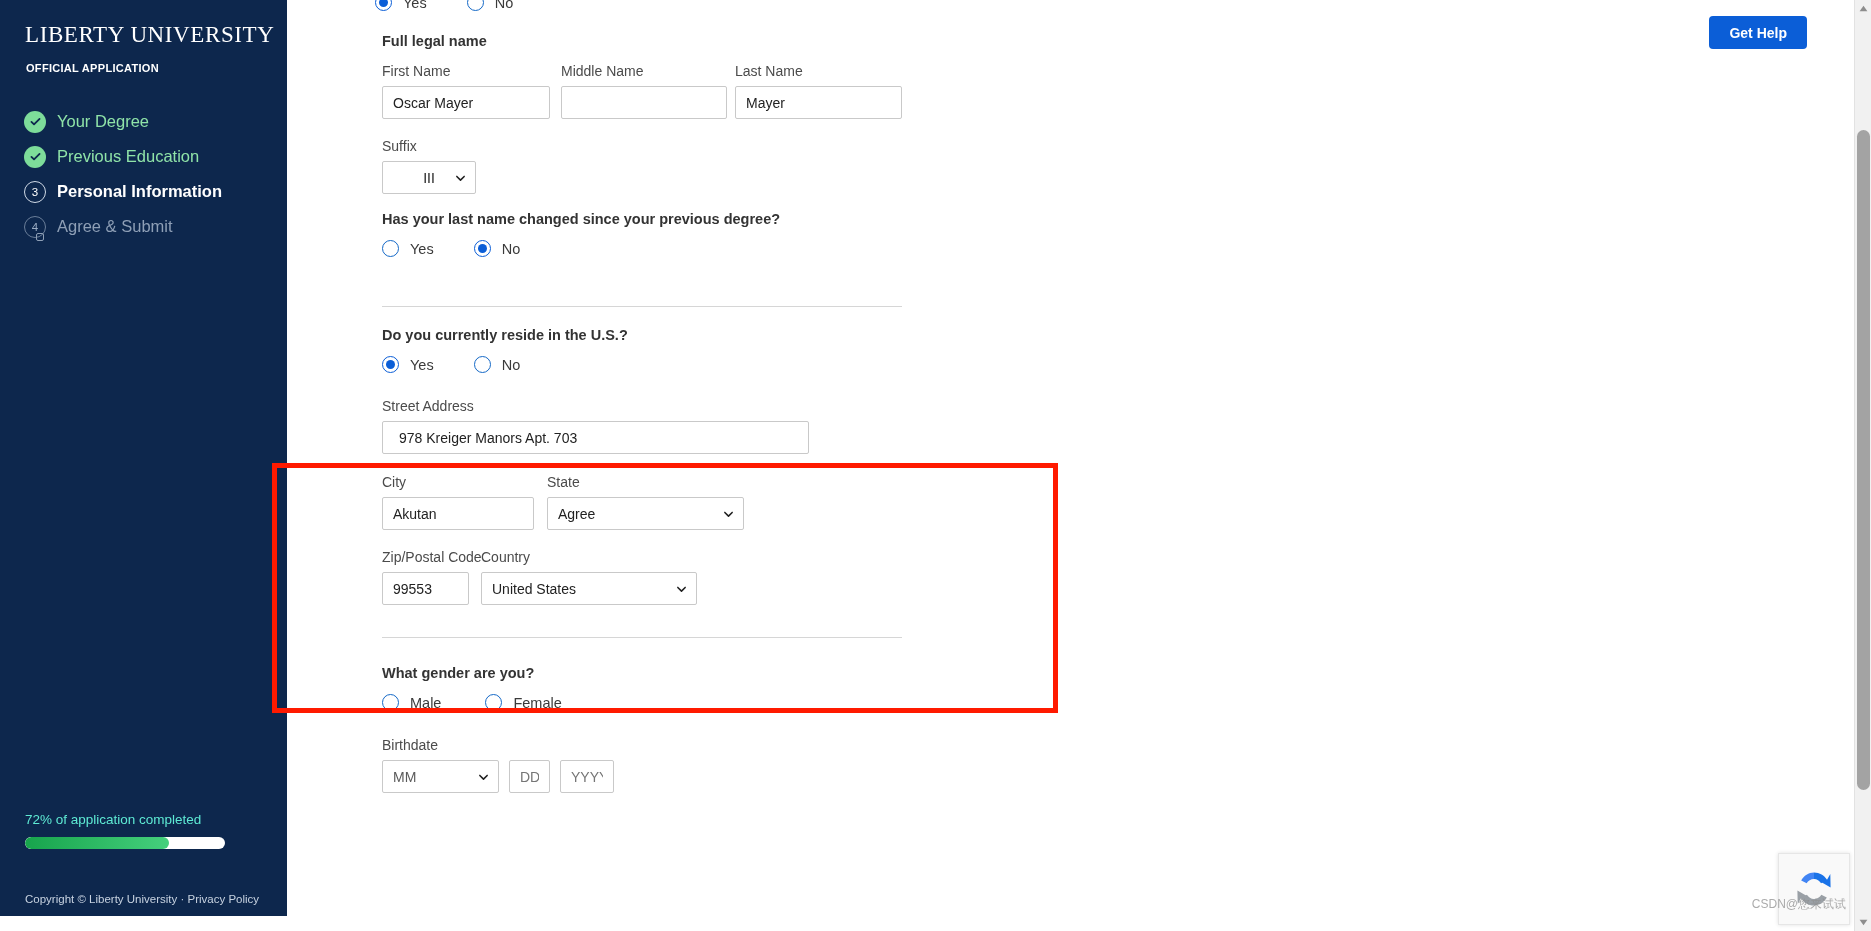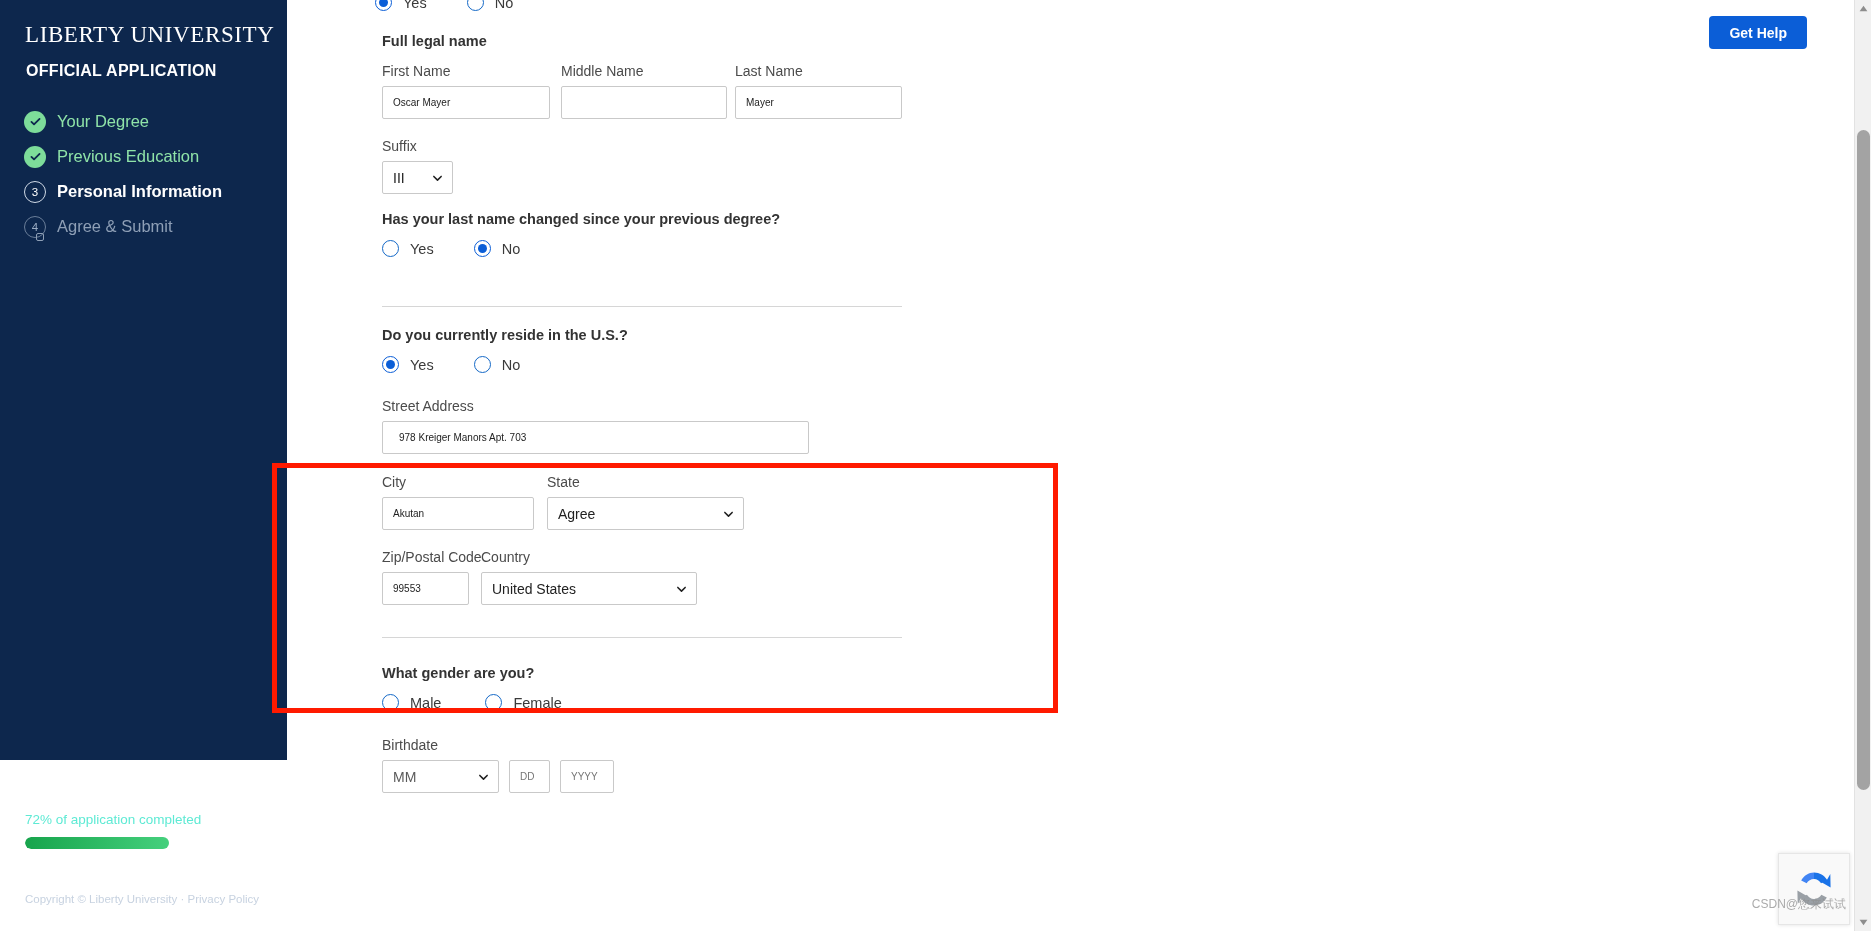--- a/index.html
+++ b/index.html
@@ -8,33 +8,33 @@
     width: 1871px; height: 931px;
     overflow: hidden;
     font-family: "Liberation Sans", sans-serif;
     background: #ffffff;
   }
   #app { position: relative; width: 1871px; height: 931px; background:#fff; }
 
   
   #sidebar {
     position: absolute; left: 0; top: 0;
-    width: 287px; height: 760px;
+    width: 287px; height: 916px;
     background: #0d274d;
     color: #ffffff;
   }
   .brand-title {
     position: absolute; left: 25px; top: 22px;
     font-family: "Liberation Serif", serif;
     font-size: 23px; letter-spacing: 0.6px;
     color: #ffffff; white-space: nowrap;
   }
   .brand-sub {
     position: absolute; left: 26px; top: 62px;
-    font-size: 16px; font-weight: bold; letter-spacing: 0.3px;
+    font-size: 11px; font-weight: bold; letter-spacing: 0.3px;
     color: #ffffff;
   }
   .steps { position: absolute; left: 0; top: 104px; width: 287px; }
   .step {
     position: relative; display: flex; align-items: center;
     height: 35px; padding-left: 24px; cursor: pointer;
   }
   .step-badge {
     width: 22px; height: 22px; border-radius: 50%;
     display: flex; align-items: center; justify-content: center;
@@ -90,21 +90,21 @@
   .radio-label { font-size: 14.5px; color: #3a3a3a; }
 
   .group-head {
     font-size: 14.5px; font-weight: bold; color: #333333;
   }
   .fld-label { font-size: 14px; color: #4b4b4b; margin-bottom: 7px; }
   .txt {
     border: 1px solid #c9c9c9; background: #fff; border-radius: 2px;
     height: 33px; padding: 0 10px;
     font-family: "Liberation Sans", sans-serif;
-    font-size: 10px; color: #222; outline: none;
+    font-size: 14px; color: #222; outline: none;
   }
   .sel-box {
     position: relative; border: 1px solid #c9c9c9; background:#fff; border-radius: 2px;
     height: 33px; display: flex; align-items: center; padding: 0 10px;
     font-size: 14px; color: #222; cursor: pointer;
   }
   .sel-box .chev {
     position: absolute; right: 9px; top: 50%; transform: translateY(-50%);
     width: 11px; height: 11px;
   }
@@ -237,21 +237,21 @@
         <input class="txt" style="width: 166px;" value="">
       </div>
 
       <div style="position:absolute; top:63px; left:371px;">
         <div class="fld-label">Last Name</div>
         <input class="txt" style="width: 167px;" value="Mayer">
       </div>
 
       <div style="position:absolute; top:138px; left:18px;">
         <div class="fld-label">Suffix</div>
-        <div class="sel-box" style="width:71px;">
+        <div class="sel-box" style="width:94px;justify-content:center;">
           <span>III</span>
           <svg class="chev" viewBox="0 0 12 12">
               <path d="M2 4.3L6 8.3l4-4" fill="none" stroke="#222" stroke-width="1.7" stroke-linecap="round" stroke-linejoin="round"></path>
             </svg>
         </div>
       </div>
 
       <div class="group-head" style="position:absolute; top:211px; left:18px;">Has your last name changed since your previous degree?</div>
       <div class="radio-row" style="position:absolute; top:240px; left:18px;">
         <div class="radio-item">

